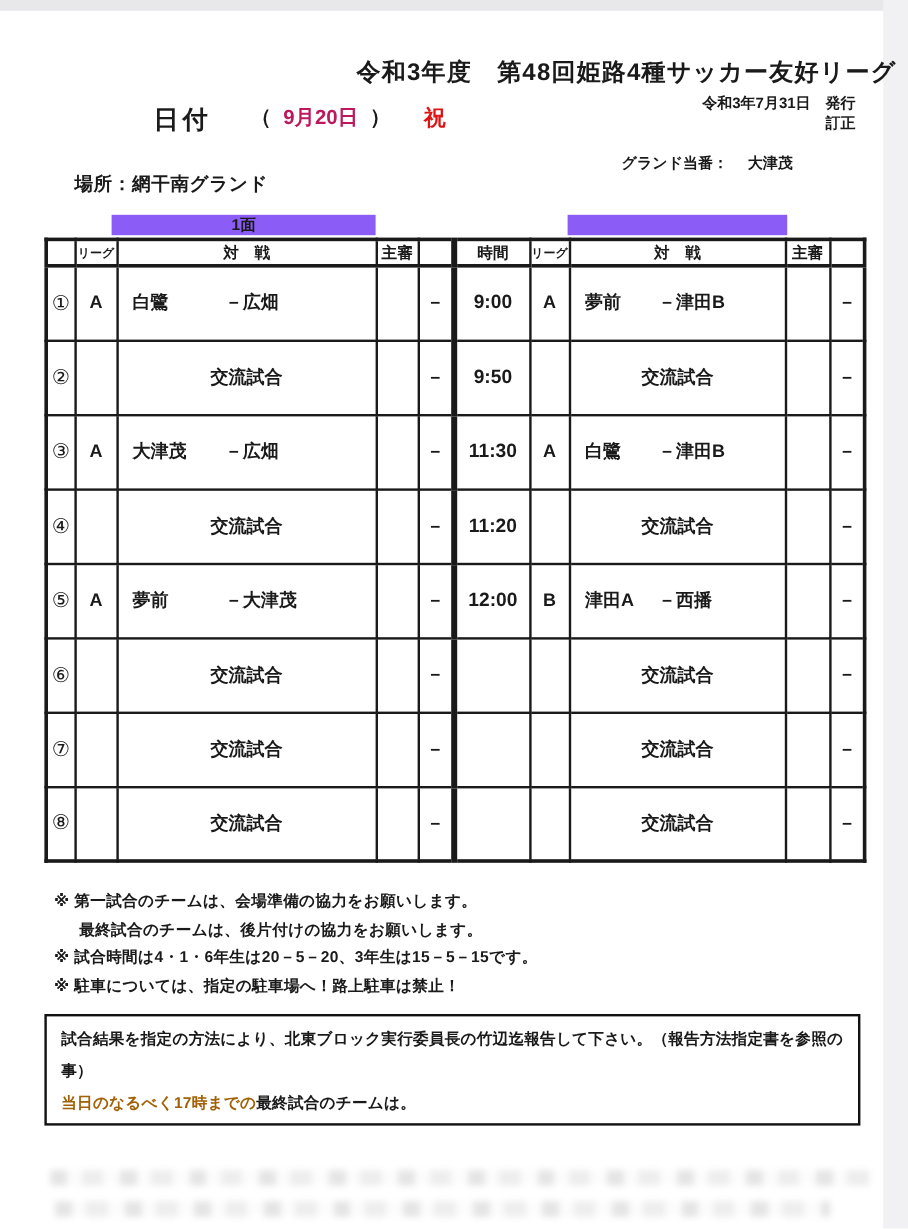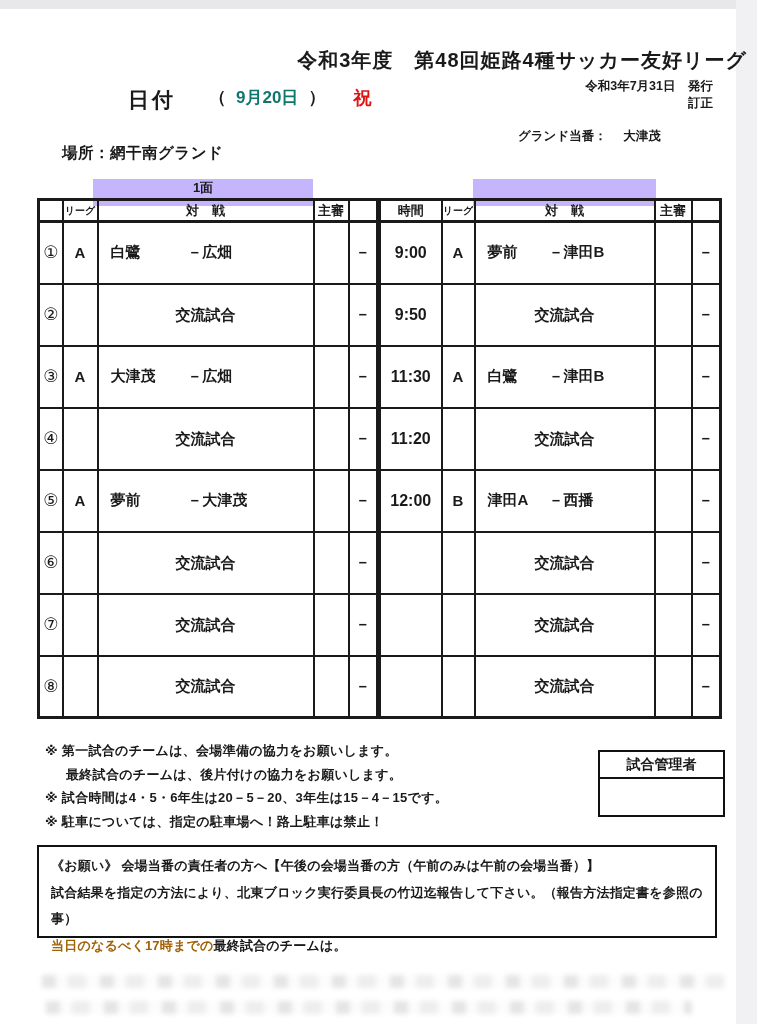--- a/index.html
+++ b/index.html
@@ -11,33 +11,33 @@
   .sheet { position:relative; width:757px; height:1024px; background:#fff; overflow:hidden; }
   .edge-top { position:absolute; top:0; left:0; width:757px; height:9px; background:#e8e8ea; }
   .edge-right { position:absolute; top:0; right:0; width:21px; height:1024px; background:#f1f1f3; }
 
   .title { position:absolute; top:47px; left:3px; width:744px; text-align:right;
            font-size:20px; font-weight:700; letter-spacing:1px; }
 
   .date-line { position:absolute; top:86px; left:128px; display:flex; align-items:flex-start; }
   .date-label { font-size:21px; font-weight:700; letter-spacing:3px; }
   .paren-open { font-size:17px; font-weight:700; margin-left:33px; }
-  .date-value { font-size:17px; font-weight:700; color:#0f766e; margin-left:10px; }
+  .date-value { font-size:17px; font-weight:700; color:#be185d; margin-left:10px; }
   .paren-close { font-size:17px; font-weight:700; margin-left:10px; }
   .holiday { font-size:18px; font-weight:700; color:#e01313; margin-left:28px; }
 
   .issue { position:absolute; top:78px; right:44px; text-align:right;
            font-size:12.5px; font-weight:700; line-height:17px; }
 
   .location { position:absolute; top:123px; left:62px; font-size:15.5px; font-weight:700; letter-spacing:.5px;margin-top:20px; }
   .ground-duty { position:absolute; top:128px; left:518px; font-size:12.5px; font-weight:700; }
   .ground-duty .val { margin-left:13px; }
 
   .banners { position:absolute; top:179px; left:37px; width:682px; height:17px; }
-  .banner { position:absolute; top:0; height:27px; background:#c4b5fd;
+  .banner { position:absolute; top:0; height:17px; background:#8b5cf6;
             text-align:center; font-size:13px; font-weight:700; line-height:17px; }
   .banner-1 { left:56px;  width:220px; }
   .banner-2 { left:436px; width:183px; }
 
   table.sched { position:absolute; top:198px; left:37px; width:682px;
                 border-collapse:collapse; table-layout:fixed; border:3px solid #1a1a1a; }
   .sched th, .sched td { border:2px solid #1a1a1a; text-align:center; vertical-align:middle;
                          overflow:hidden; padding:0; }
   .sched thead th { height:22px; font-size:13px; font-weight:700; border-bottom:3px solid #1a1a1a; }
   .sched thead th.small { font-size:10px; }
@@ -344,31 +344,26 @@
       </td>
       <td></td>
       <td>－</td>
     </tr>
       </tbody>
   </table>
 
   <div class="notes">
     <div>※ 第一試合のチームは、会場準備の協力をお願いします。</div>
     <div class="indent">最終試合のチームは、後片付けの協力をお願いします。</div>
-    <div>※ 試合時間は4・5・6年生は20－5－20、3年生は15－4－15です。</div>
+    <div>※ 試合時間は4・1・6年生は20－5－20、3年生は15－5－15です。</div>
     <div>※ 駐車については、指定の駐車場へ！路上駐車は禁止！</div>
   </div>
 
-  <div class="manager-box">
-    <div class="head">試合管理者</div>
-    <div class="body"></div>
-  </div>
 
   <div class="request-box">
-    <div>《お願い》 会場当番の責任者の方へ【午後の会場当番の方（午前のみは午前の会場当番）】</div>
     <div>試合結果を指定の方法により、北東ブロック実行委員長の竹辺迄報告して下さい。（報告方法指定書を参照の事）</div>
     <div>
       <span class="red">当日のなるべく17時までの</span><span>最終試合のチームは。</span>
     </div>
   </div>
 
   <div class="ghost ghost-1"></div>
   <div class="ghost ghost-2"></div>
 </div>
 

